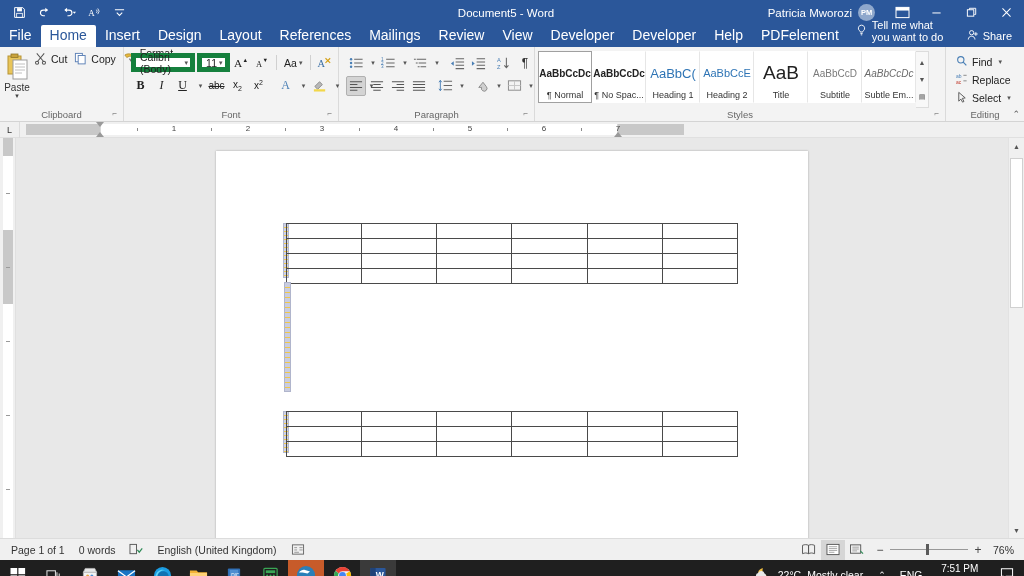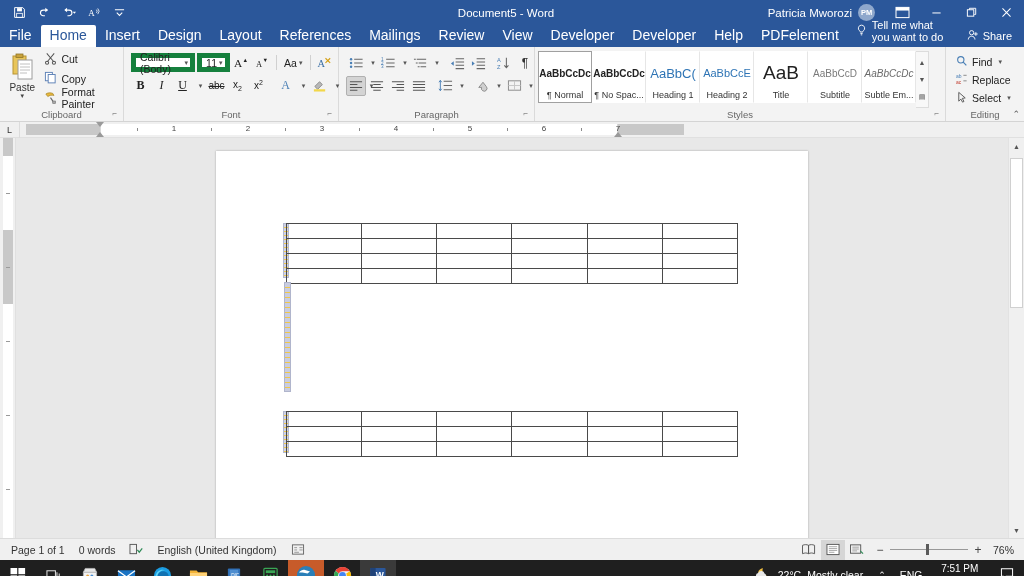--- a/index.html
+++ b/index.html
@@ -126,21 +126,21 @@
   
   .clipboard { width: 124px; }
   .paste-big {
     width: 44px;
     display: flex; flex-direction: column;
     align-items: center; justify-content: flex-start;
     padding-top: 2px;
   }
   .paste-label { font-size: 10px; color: #333; margin-top: 1px; }
   .paste-caret { font-size: 7px; color: #444; line-height: 6px; }
-  .clip-small { display: flex; flex-direction: column; justify-content: space-between; gap: 1px; padding-left: 2px; }
+  .clip-small { display: flex; flex-direction: row; justify-content: center; gap: 1px; padding-left: 2px; }
   .clip-item {
     display: flex; align-items: center; gap: 4px;
     font-size: 10.5px; color: #222;
     padding: 1px 4px 1px 2px;
     height: 16px;
   }
 
   
   .fontgroup { width: 215px; }
   .font-row { display: flex; align-items: center; gap: 2px; height: 23px; padding-left: 3px; }

